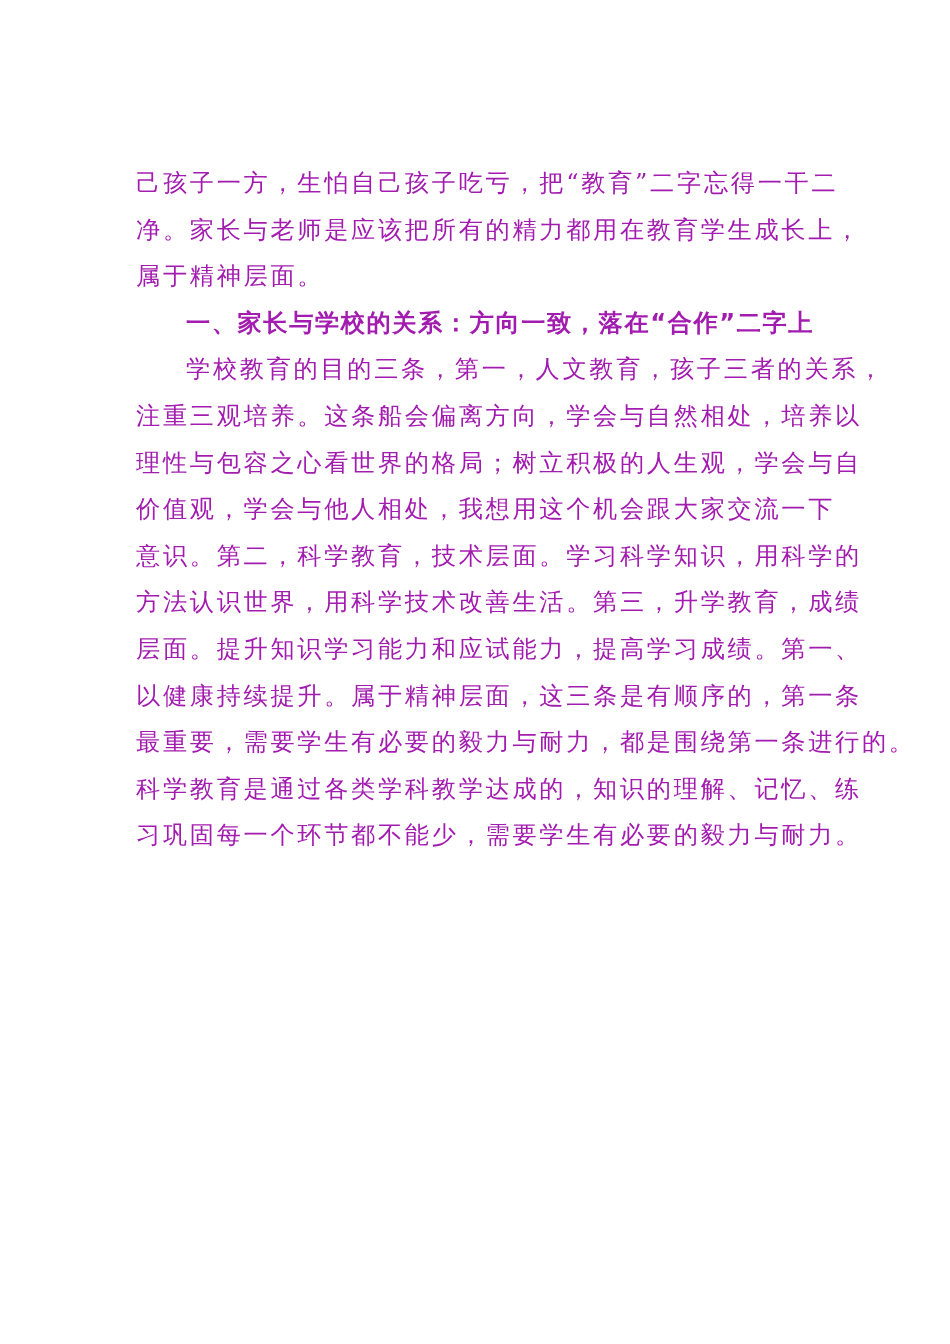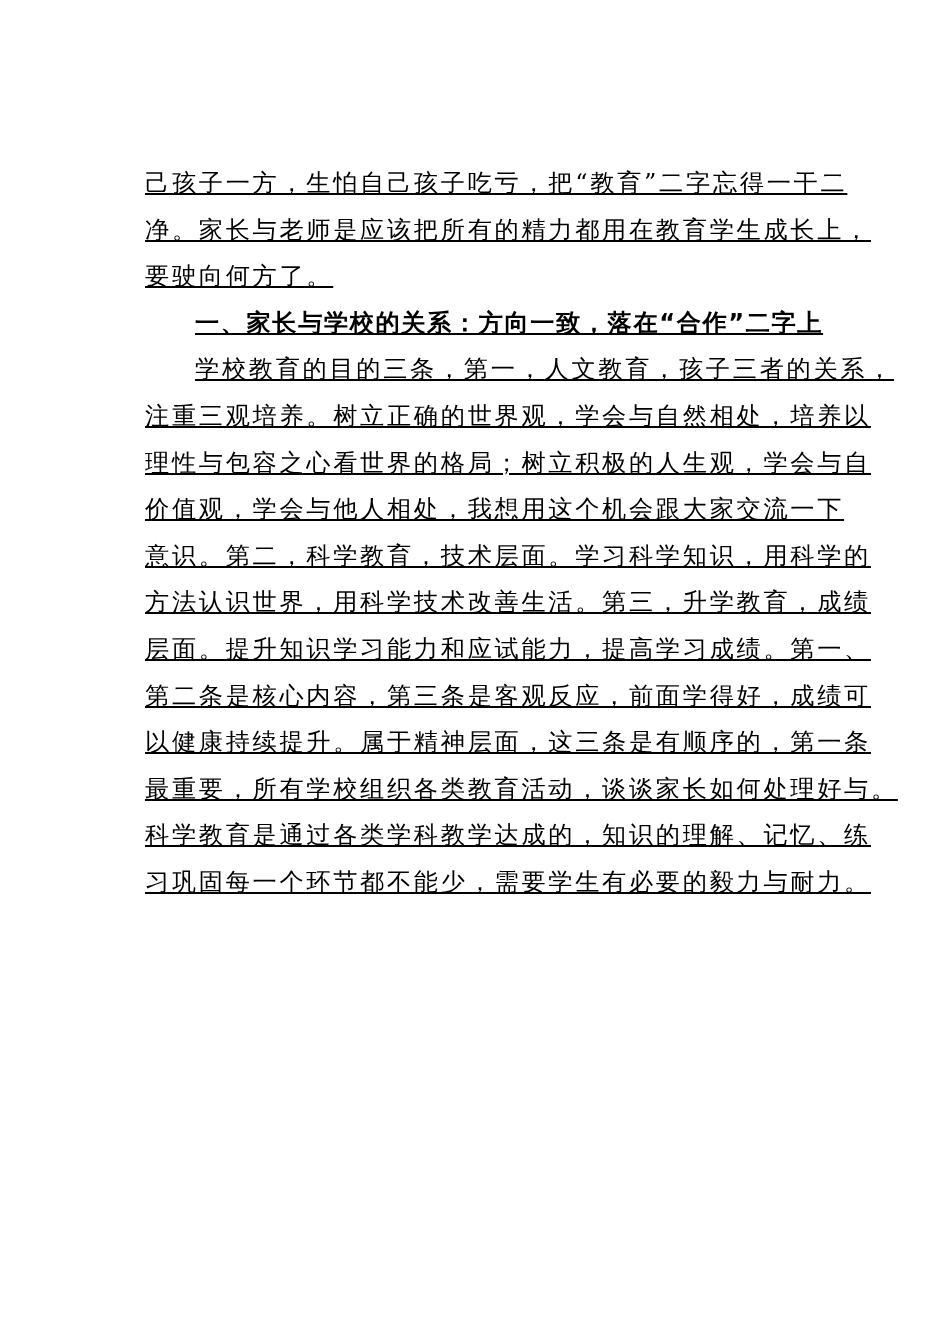--- a/index.html
+++ b/index.html
@@ -1,51 +1,49 @@
 <!DOCTYPE html>
 <html><head>
 <meta charset="utf-8">
 <style>
   html, body { margin: 0; padding: 0; background: #ffffff; }
   body { width: 950px; height: 1344px; position: relative; overflow: hidden; }
   .page {
-    position: absolute; left: 145px; top: 160px; width: 700px;
+    position: absolute; left: 136px; top: 160px; width: 700px;
     font-family: "DejaVu Serif", "Liberation Serif", serif;
-    font-size: 24.2px; color: #000000;
+    font-size: 24.2px; color: #a21caf;
     line-height: 46.6px;
     letter-spacing: 2.7px;
-    text-decoration: underline;
   }
   .line { display: block; white-space: nowrap; height: 46.6px; }
   .indent { padding-left: 50px; }
   .heading { font-family: "DejaVu Sans", "Liberation Sans", sans-serif; font-weight: bold; letter-spacing: 1.6px; }
 </style>
 </head>
 <body>
 
 <div class="page">
 
   <div>
     <span class="line">己孩子一方，生怕自己孩子吃亏，把“教育”二字忘得一干二</span>
     <span class="line">净。家长与老师是应该把所有的精力都用在教育学生成长上，</span>
-    <span class="line">要驶向何方了。</span>
+    <span class="line">属于精神层面。</span>
   </div>
 
 
   <div>
     <span class="line indent heading">一、家长与学校的关系：方向一致，落在“合作”二字上</span>
   </div>
 
   <div>
     <span class="line indent">学校教育的目的三条，第一，人文教育，孩子三者的关系，</span>
-    <span class="line">注重三观培养。树立正确的世界观，学会与自然相处，培养以</span>
+    <span class="line">注重三观培养。这条船会偏离方向，学会与自然相处，培养以</span>
     <span class="line">理性与包容之心看世界的格局；树立积极的人生观，学会与自</span>
     <span class="line">价值观，学会与他人相处，我想用这个机会跟大家交流一下</span>
     <span class="line">意识。第二，科学教育，技术层面。学习科学知识，用科学的</span>
     <span class="line">方法认识世界，用科学技术改善生活。第三，升学教育，成绩</span>
     <span class="line">层面。提升知识学习能力和应试能力，提高学习成绩。第一、</span>
-    <span class="line">第二条是核心内容，第三条是客观反应，前面学得好，成绩可</span>
     <span class="line">以健康持续提升。属于精神层面，这三条是有顺序的，第一条</span>
-    <span class="line">最重要，所有学校组织各类教育活动，谈谈家长如何处理好与。</span>
+    <span class="line">最重要，需要学生有必要的毅力与耐力，都是围绕第一条进行的。</span>
     <span class="line">科学教育是通过各类学科教学达成的，知识的理解、记忆、练</span>
     <span class="line">习巩固每一个环节都不能少，需要学生有必要的毅力与耐力。</span>
   </div>
 </div>
 
 </body></html>

